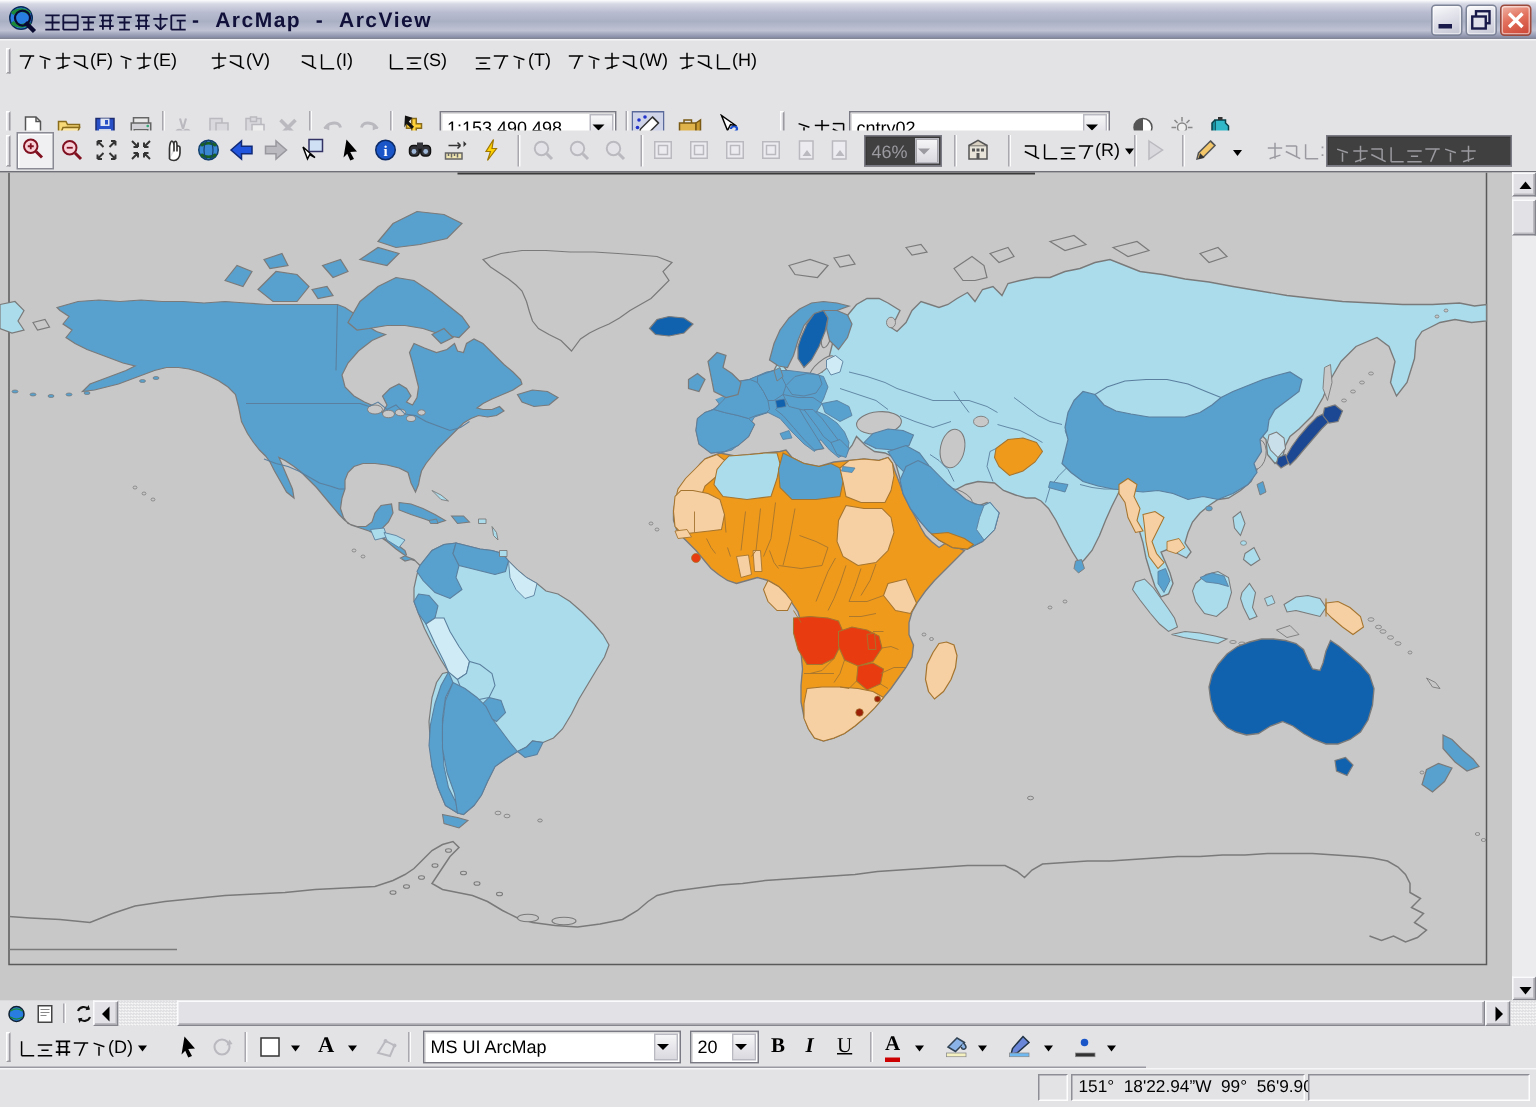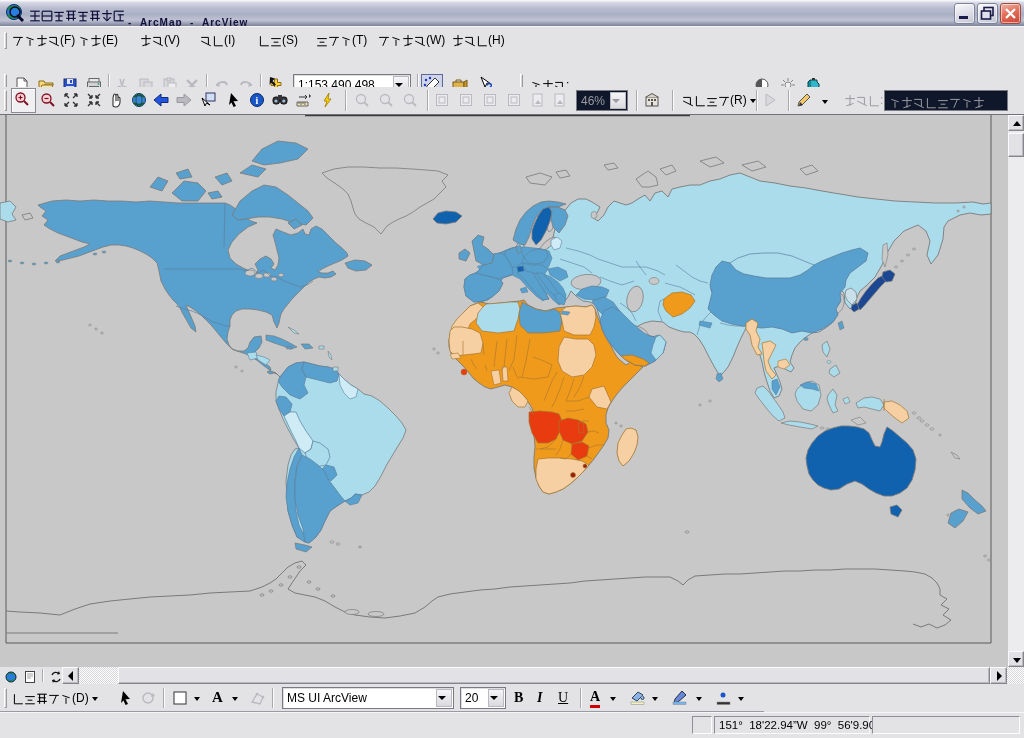--- a/index.html
+++ b/index.html
@@ -1,36 +1,36 @@
 <!DOCTYPE html>
 <html><head><meta charset="utf-8"><style>
 *{margin:0;padding:0;box-sizing:border-box}
 html,body{width:1024px;height:738px;overflow:hidden;font-family:"Liberation Sans",sans-serif}
 body{background:#e3e3e6;position:relative}
 .abs{position:absolute}
 
 #title{left:0;top:0;width:1024px;height:26px;
  background:linear-gradient(180deg,#fdfdfe 0,#d6d8e4 10%,#b9bcd0 32%,#aab0c4 55%,#bfc2d3 78%,#8e93ad 94%,#7e828f 100%);}
-#title .txt{position:absolute;left:32px;top:17px;font-weight:bold;font-size:10px;color:#10103a;letter-spacing:1px}
+#title .txt{position:absolute;left:32px;top:5px;font-weight:bold;font-size:14px;color:#10103a;letter-spacing:1px}
 .tbtn{position:absolute;top:3px;width:21px;height:21px;border-radius:3px;border:1px solid #7d8498;
  background:linear-gradient(160deg,#fbfbfc 0,#e3e4ec 40%,#c3c5d2 100%);box-shadow:inset 0 0 0 1px #fff8}
 .tbtn.close{background:linear-gradient(160deg,#f0b6a8 0,#e2705c 45%,#cc4434 100%);border-color:#9c4a3c}
 
 .bar{left:0;width:1024px;background:#e3e3e6}
 #menubar{top:26px;height:27px;border-top:1px solid #f5f5f7;border-bottom:1px solid #e3e3e6}
 #tb1{top:68px;height:34px}
 #tb2{top:87px;height:27px}
 .grip{position:absolute;width:3px;border-left:1px solid #fff;border-top:1px solid #fff;border-right:1px solid #9a9aa0;border-bottom:1px solid #9a9aa0;background:#d8d8dc}
 .sep{position:absolute;width:2px;border-left:1px solid #a8a8ae;border-right:1px solid #fcfcfd}
 .mi{position:absolute;top:6px;font-size:12px;color:#000;white-space:nowrap}
 .ico{position:absolute;width:20px;height:20px}
 .combo{position:absolute;background:#fff;border:1px solid #7a7a84;box-shadow:inset 1px 1px 0 #00000022}
 .combo .cbtn{position:absolute;right:1px;top:1px;bottom:1px;width:16px;background:linear-gradient(180deg,#f6f6f8,#d9d9df);border:1px solid #b9b9c2;}
 .combo .arr{position:absolute;right:5px;top:50%;margin-top:-2px;width:0;height:0;border-left:4px solid transparent;border-right:4px solid transparent;border-top:4px solid #000}
-.combo.dis{background:#0f172a}
+.combo.dis{background:#404040}
 .combo.dis .arr{border-top-color:#9a9aa0}
 .ctext{position:absolute;left:4px;top:3px;font-size:12px;color:#000;white-space:nowrap}
 
 #maparea{left:0;top:114px;width:1024px;height:553px;background:#c8c8c8;border-top:1px solid #707078}
 #vscroll{left:1008px;top:115px;width:16px;height:552px;background:#ececef}
 #hscrollrow{left:0;top:667px;width:1024px;height:17px;background:#e3e3e6}
 .sbtn{position:absolute;background:#e2e2e6;border-top:1px solid #fbfbfd;border-left:1px solid #fbfbfd;border-right:1px solid #85858d;border-bottom:1px solid #85858d;box-shadow:inset -1px -1px 0 #b9b9bf}
 .dither{background-image:repeating-conic-gradient(#fff 0 25%,#d6d6da 0 50%);background-size:2px 2px}
 
 #drawbar{left:0;top:684px;width:1024px;height:28px;background:#e3e3e6}
@@ -255,20 +255,26 @@
     <div class="mi" style="left:530px;top:10px"><svg width="36" height="12" viewBox="0 0 36 12" style="vertical-align:middle">
         <line x1="2.4" y1="2.4" x2="9.6" y2="4.8" stroke="#000" stroke-width="1.0"></line>
         <line x1="6.0" y1="4.8" x2="6.0" y2="10.8" stroke="#000" stroke-width="1.0"></line>
         <line x1="13.2" y1="3.6" x2="22.8" y2="3.6" stroke="#000" stroke-width="1.0"></line>
         <line x1="18.0" y1="0.0" x2="18.0" y2="10.8" stroke="#000" stroke-width="1.0"></line>
         <line x1="14.4" y1="10.8" x2="21.6" y2="8.4" stroke="#000" stroke-width="1.0"></line>
         <line x1="25.2" y1="2.4" x2="32.4" y2="2.4" stroke="#000" stroke-width="1.0"></line>
         <line x1="32.4" y1="2.4" x2="32.4" y2="9.6" stroke="#000" stroke-width="1.0"></line>
         <line x1="25.2" y1="6.0" x2="34.8" y2="10.8" stroke="#000" stroke-width="1.0"></line>
       </svg>:</div>
+    <div class="combo" style="left:566px;top:6px;width:174px;height:22px">
+      <div class="ctext">cntry02</div>
+      <div class="cbtn">
+        <div class="arr"></div>
+      </div>
+    </div>
     <div class="ico" style="left:754px;top:9px;width:20px;height:20px"><svg width="16" height="16" viewBox="0 0 16 16">
         <circle cx="8" cy="8" r="6" fill="#fff" stroke="#555"></circle>
         <path d="M8 2a6 6 0 000 12z" fill="#555"></path>
       </svg></div>
     <div class="ico" style="left:780px;top:9px;width:20px;height:20px"><svg width="16" height="16" viewBox="0 0 16 16">
         <circle cx="8" cy="8" r="3" fill="#eee" stroke="#888"></circle>
         <g stroke="#888">
           <path d="M8 1v3M8 12v3M1 8h3M12 8h3M3 3l2 2M11 11l2 2M13 3l-2 2M5 11l-2 2"></path>
         </g>
       </svg></div>
@@ -759,21 +765,21 @@
     <span class="darr" style="position:absolute;left:194px;top:13px"></span>
     <div style="position:absolute;left:212px;top:5px;font-size:15px;font-weight:bold;font-family:Liberation Serif">A</div>
     <span class="darr" style="position:absolute;left:232px;top:13px"></span>
     <div class="ico" style="left:250px;top:6px;width:20px;height:20px"><svg width="16" height="16" viewBox="0 0 16 16">
         <path d="M2 12l5-8 6 3-3 7z" fill="none" stroke="#b9b9bf" stroke-width="1.3"></path>
         <circle cx="7" cy="4" r="1.3" fill="#b9b9bf"></circle>
         <circle cx="13" cy="7" r="1.3" fill="#b9b9bf"></circle>
       </svg></div>
     <div class="sep" style="left:272px;top:4px;height:20px"></div>
     <div class="combo" style="left:282px;top:3px;width:172px;height:22px">
-      <div class="ctext">MS UI ArcView</div>
+      <div class="ctext">MS UI ArcMap</div>
       <div class="cbtn">
         <div class="arr"></div>
       </div>
     </div>
     <div class="combo" style="left:460px;top:3px;width:46px;height:22px">
       <div class="ctext">20</div>
       <div class="cbtn">
         <div class="arr"></div>
       </div>
     </div>

